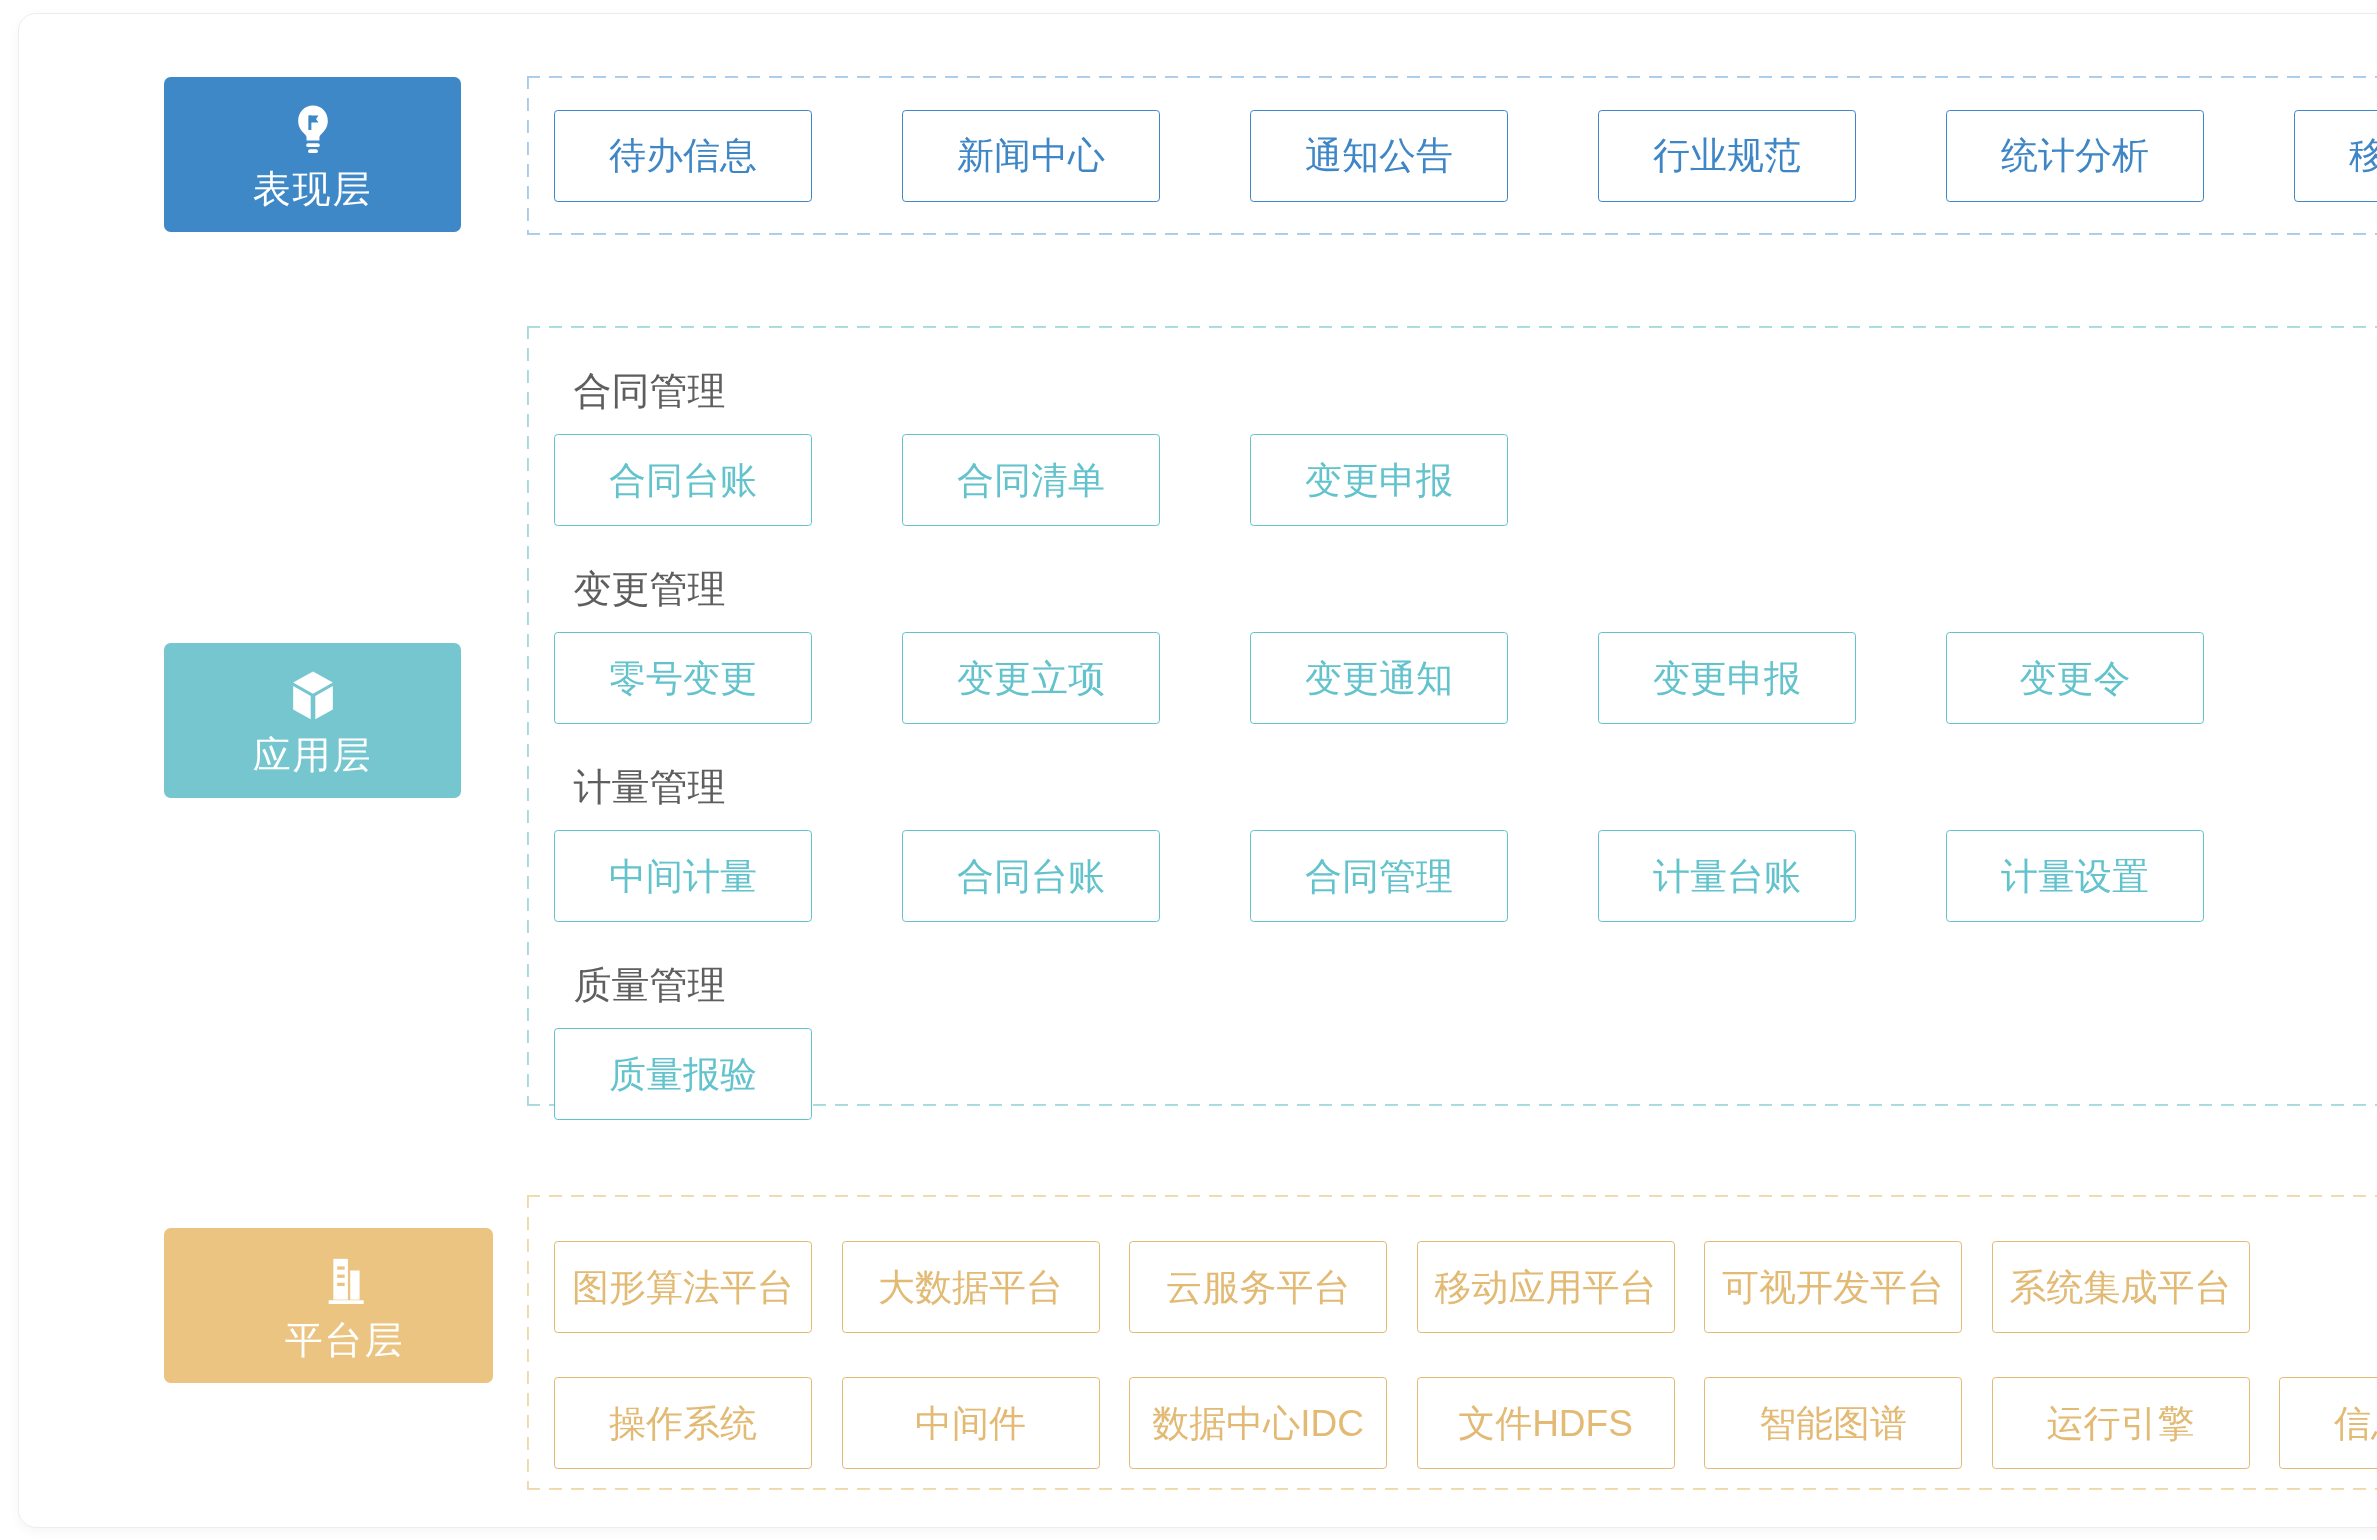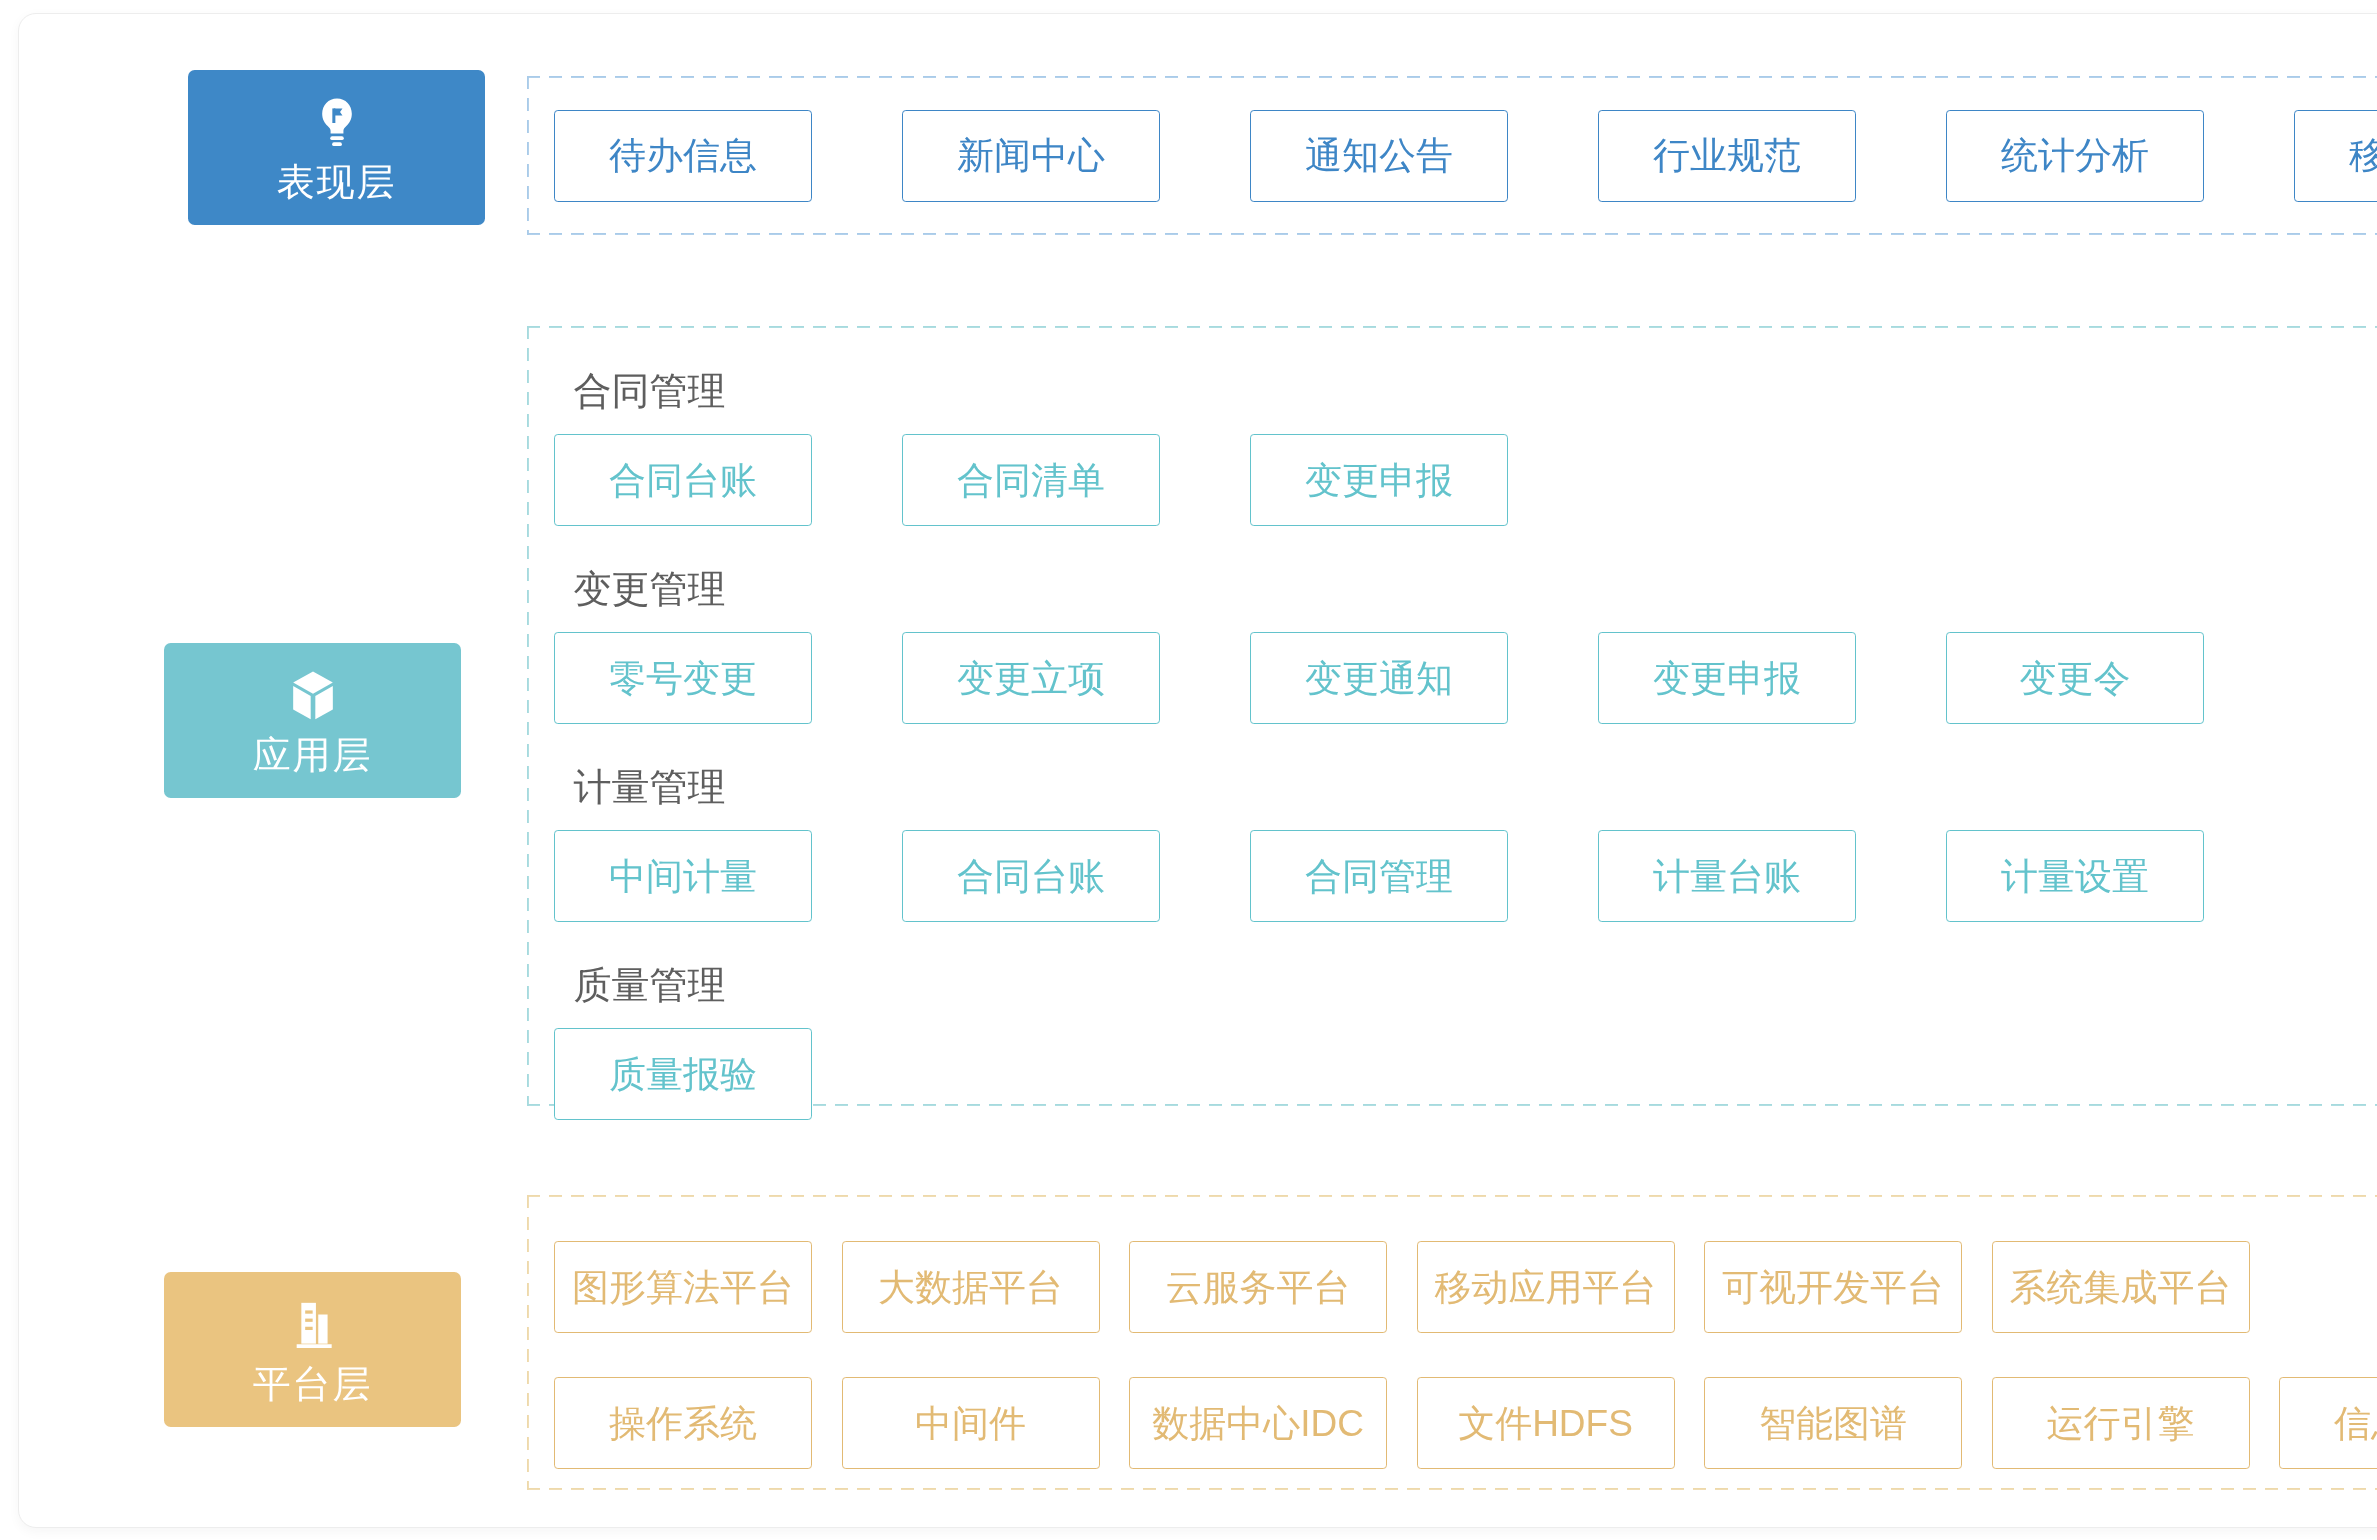--- a/index.html
+++ b/index.html
@@ -11,21 +11,21 @@
     position:absolute;left:18px;top:13.3px;right:17px;bottom:13.3px;
     background:#ffffff;border:1.4px solid #ededed;border-radius:18px;
     box-shadow:0 3.8px 11.4px rgba(0,0,0,0.04);
   }
   
   .layer-box{
     position:absolute;left:145px;width:297px;height:155px;border-radius:6.7px;
     background:var(--fill);color:#ffffff;
     display:flex;flex-direction:column;align-items:center;justify-content:center;gap:12.4px;
   }
-  #box-0{top:56px;margin-left:24px;} #box-1{top:629px;} #box-2{top:1258px;}
+  #box-0{top:63px;} #box-1{top:629px;} #box-2{top:1214px;padding-left:32px;}
   .layer-box .icon{height:56px;display:flex;align-items:center;justify-content:center;}
   .layer-box .icon svg{height:56px;width:auto;display:block;}
   .layer-label{font-size:38px;letter-spacing:1.9px;line-height:1;}
   
   .zone{
     position:absolute;left:508px;width:2046px;box-sizing:border-box;
     background-image:
       repeating-linear-gradient(90deg,var(--dash) 0 13.3px,transparent 13.3px 22px),
       repeating-linear-gradient(90deg,var(--dash) 0 13.3px,transparent 13.3px 22px),
       repeating-linear-gradient(180deg,var(--dash) 0 13.3px,transparent 13.3px 22px),

